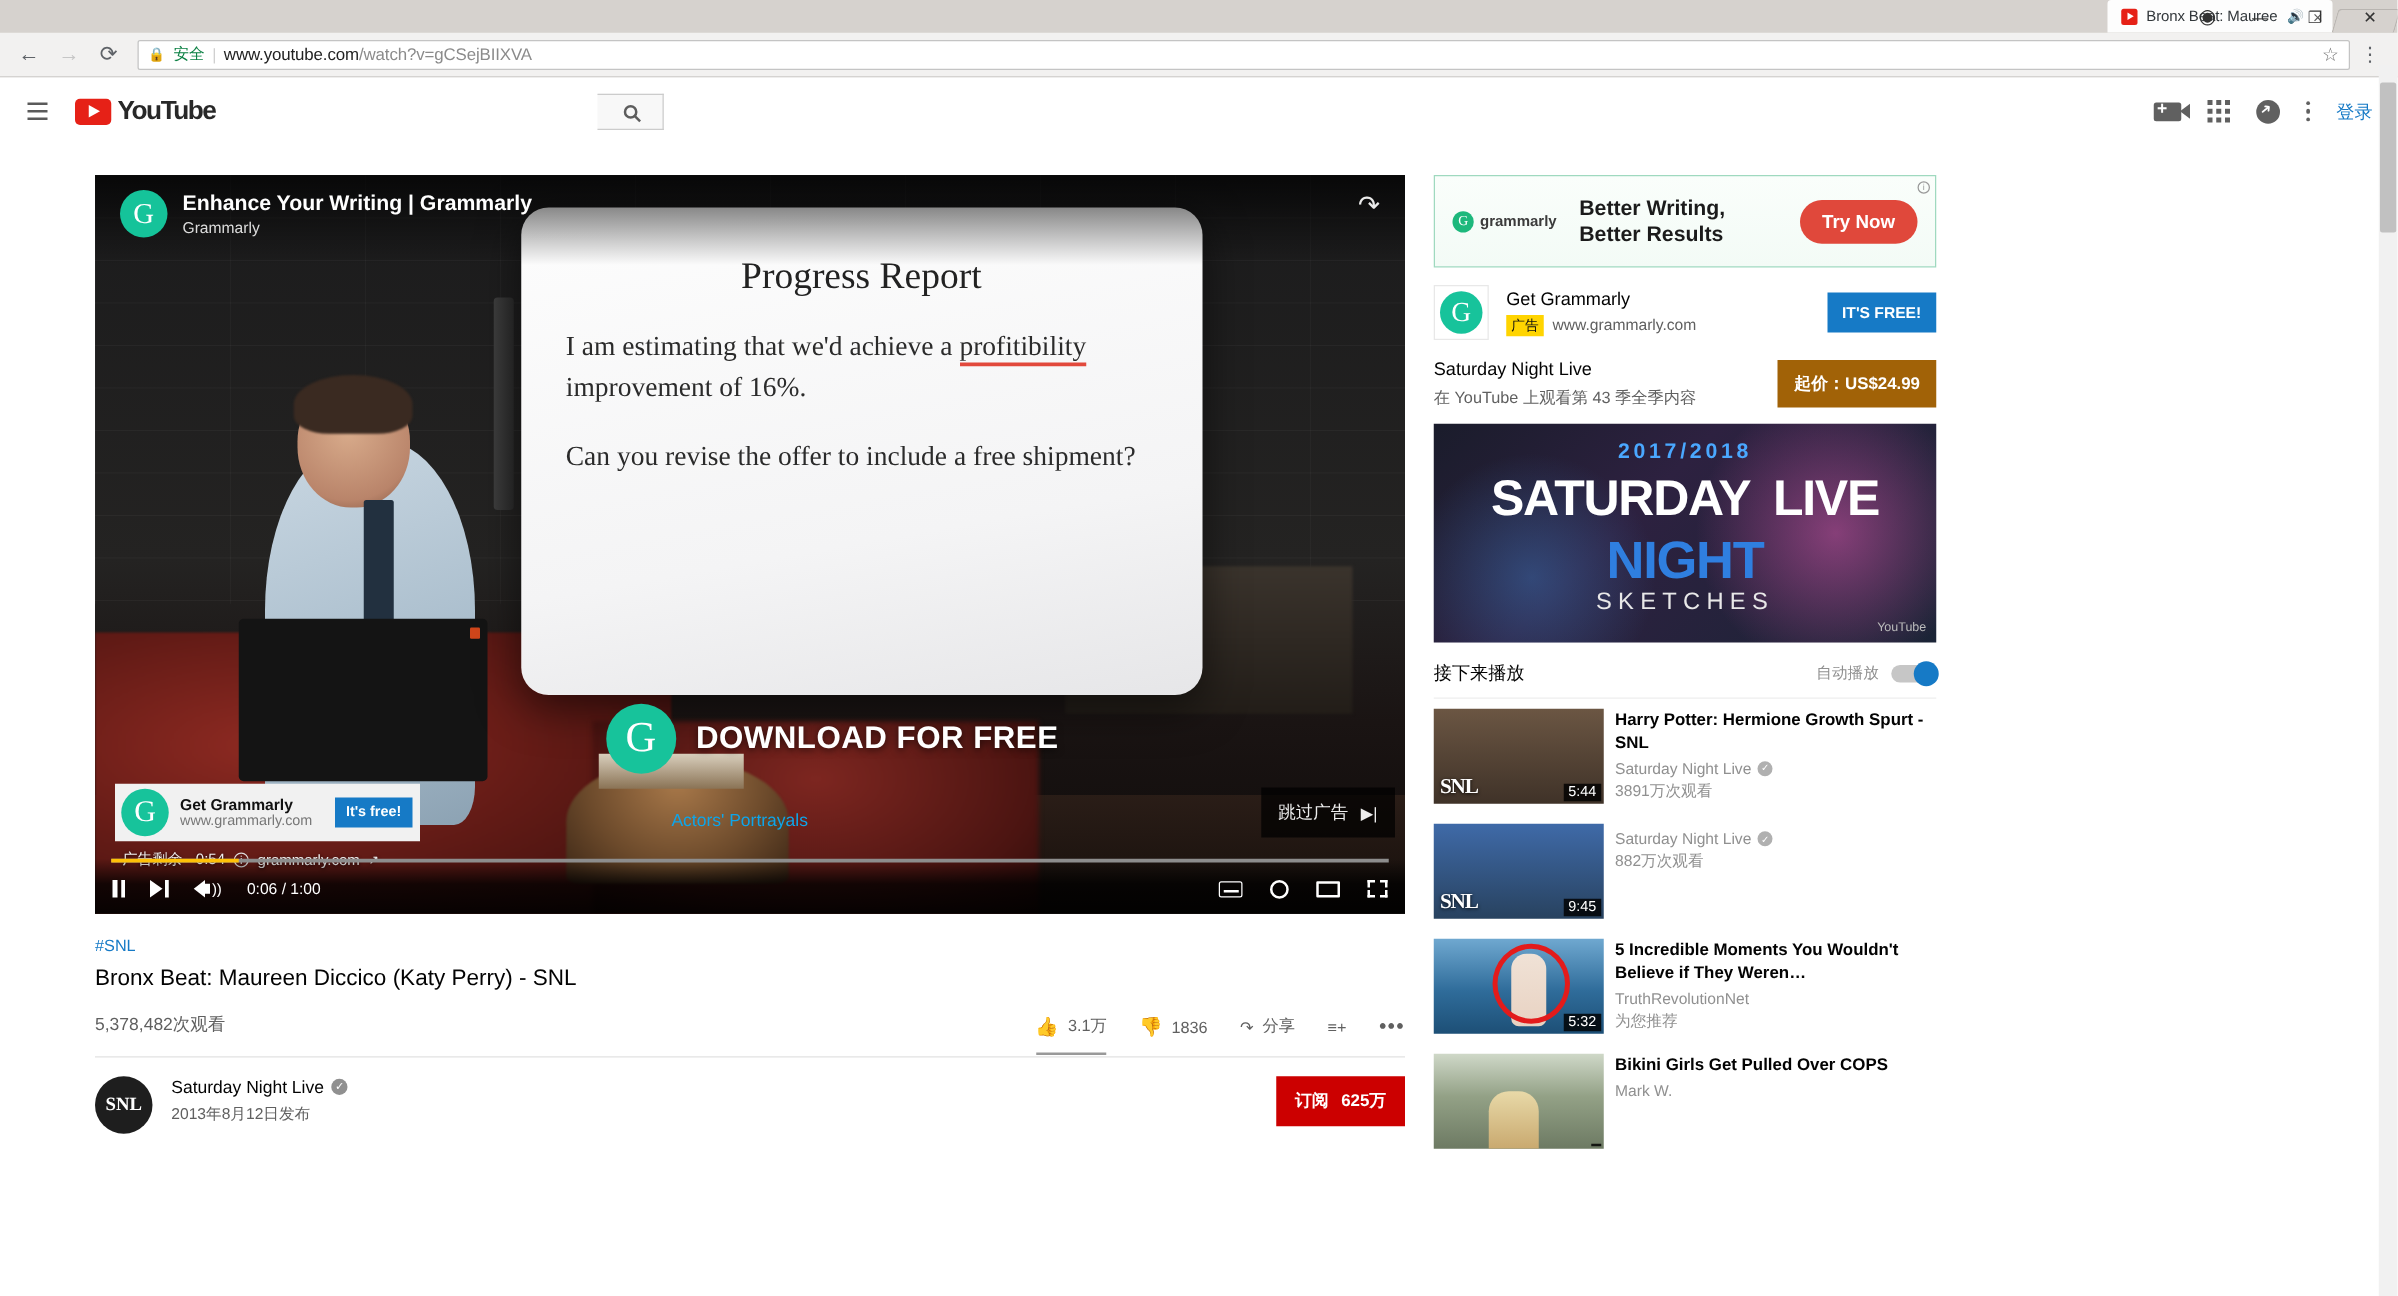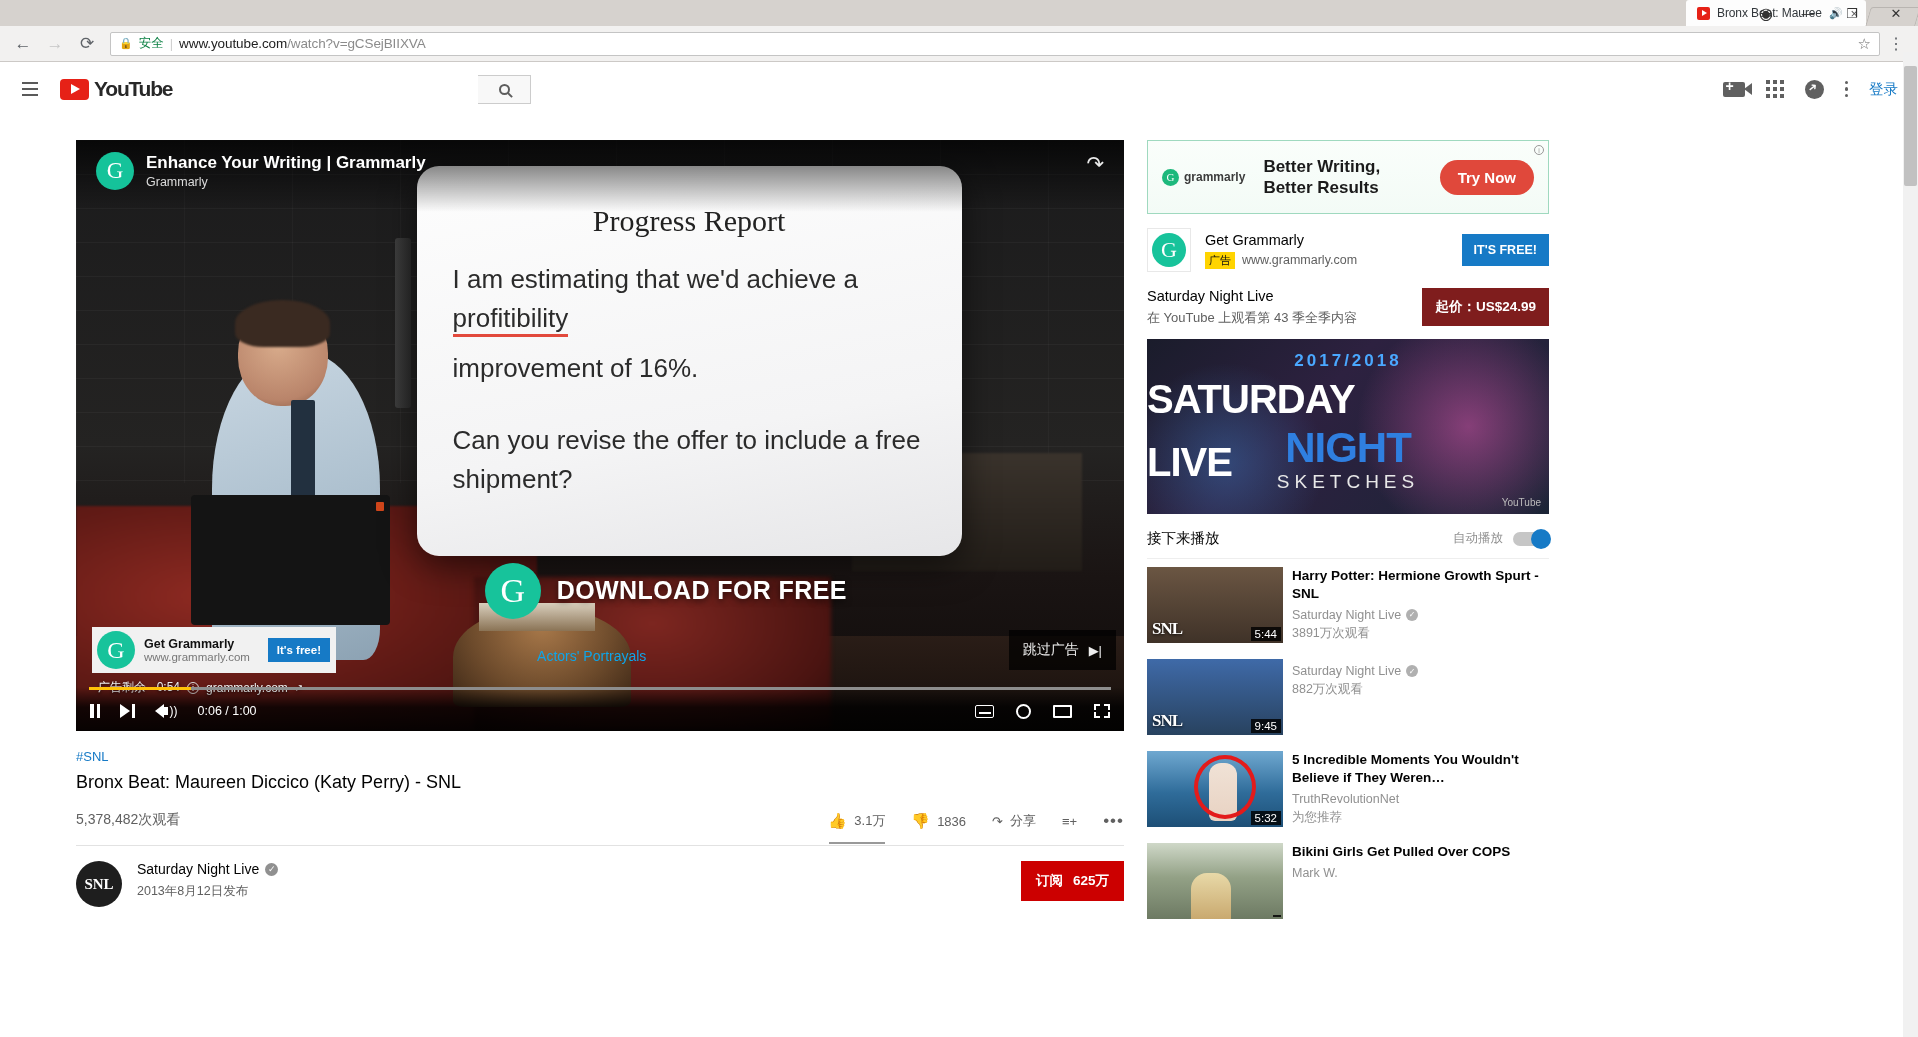--- a/index.html
+++ b/index.html
@@ -185,21 +185,21 @@
   .desk { position:absolute; right:4%; top:53%; width:22%; height:20%;
     background: linear-gradient(180deg,#3a332c 0%,#221d18 100%); filter: blur(1.2px); }
 
   .whiteboard {
     position:absolute; left:32.5%; top:26px; width: 52%; height: 66%;
     background: linear-gradient(170deg,#fdfdfd 0%, #f4f4f5 65%, #e6e6e8 100%);
     border-radius: 22px; box-shadow: 0 10px 34px rgba(0,0,0,.55);
     padding: 38px 36px; color:#2a2a2a;
   }
   .wb-title { font-size: 30px; text-align:center; color:#222; margin-bottom: 22px; font-family:"Liberation Serif", serif; }
-  .wb-line { font-size: 26px; line-height: 1.5; color:#2b2b2b; font-family:Liberation Sans, sans-serif;margin-top:11px; }
+  .wb-line { font-size: 22px; line-height: 1.5; color:#2b2b2b; font-family:Liberation Serif, serif; }
   .wb-under { border-bottom: 3px solid #e2493c; padding-bottom: 1px; }
   .wb-gap { height: 22px; }
   .wb-edge { position:absolute; left:-22px; top:72px; width:16px; height:170px;
     background: linear-gradient(90deg,#3a3a3a,#222); border-radius:3px; }
 
   .v-title-bar {
     position:absolute; left:0; top:0; width:100%; height:72px;
     background: linear-gradient(180deg, rgba(0,0,0,.72) 0%, rgba(0,0,0,0) 100%);
     display:flex; align-items:flex-start; gap:12px; padding: 12px 20px; z-index: 5;
   }
@@ -332,33 +332,33 @@
   .sp-t { font-size:14.5px; color:#030303; }
   .sp-sub { display:flex; align-items:center; gap:7px; margin-top:4px; }
   .ad-chip { background:#ffd400; color:#111; font-size:11px; padding:1px 4px; }
   .sp-url { font-size:12.5px; color:#606060; }
   .sp-cta { background:#167ac6; color:#fff; font-size:12.5px; font-weight:bold; padding:9px 12px; flex:0 0 auto; }
 
   .snl-row { display:flex; align-items:flex-start; padding-bottom: 12px; }
   .snl-txt { flex:1 1 auto; }
   .snl-t { font-size:14.5px; color:#030303; }
   .snl-s { font-size:13px; color:#606060; margin-top:5px; }
-  .snl-price { background:#7f1d1d; color:#fff; font-size:13.5px; font-weight:bold;
+  .snl-price { background:#a16207; color:#fff; font-size:13.5px; font-weight:bold;
     padding: 10px 13px; flex:0 0 auto; }
 
   .snl-banner { width:402px; height:175px; position:relative; overflow:hidden;
     background: linear-gradient(135deg,#1a1c2b 0%, #2d2140 40%, #1b2436 100%); }
   .snl-b-glow { position:absolute; right:-10%; top:-20%; width:60%; height:140%;
     background: radial-gradient(circle, rgba(214,86,170,.55) 0%, rgba(40,30,60,0) 65%); }
   .snl-b-glow2 { position:absolute; left:-8%; bottom:-30%; width:55%; height:120%;
     background: radial-gradient(circle, rgba(60,120,190,.45) 0%, rgba(20,30,50,0) 65%); }
   .snl-b-year { position:absolute; left:50%; transform:translateX(-50%); top:12px;
     color:#4aa8ff; font-size:17px; font-weight:bold; letter-spacing:3px; }
   .snl-b-row { position:absolute; left:0; right:0; top:38px; display:flex;
-    justify-content:center; gap:18px; align-items:baseline;flex-direction:column; }
+    justify-content:center; gap:18px; align-items:baseline; }
   .snl-b-sat { color:#fff; font-size:40px; font-weight:bold; letter-spacing:-1px; }
   .snl-b-live { color:#fff; font-size:40px; font-weight:bold; letter-spacing:-1px; }
   .snl-b-night { position:absolute; left:50%; transform:translateX(-50%); top:85px;
     color:#2f7fe0; font-size:42px; font-weight:bold; letter-spacing:-1px; }
   .snl-b-sk { position:absolute; left:50%; transform:translateX(-50%); top:132px;
     color:#e8e8e8; font-size:19px; letter-spacing:5px; }
   .snl-b-yt { position:absolute; right:8px; bottom:6px; color:#bbb; font-size:10px; }
 
   .upnext-hd { display:flex; align-items:center; padding: 15px 0 10px; }
   .upnext-t { font-size:14.5px; color:#030303; }

